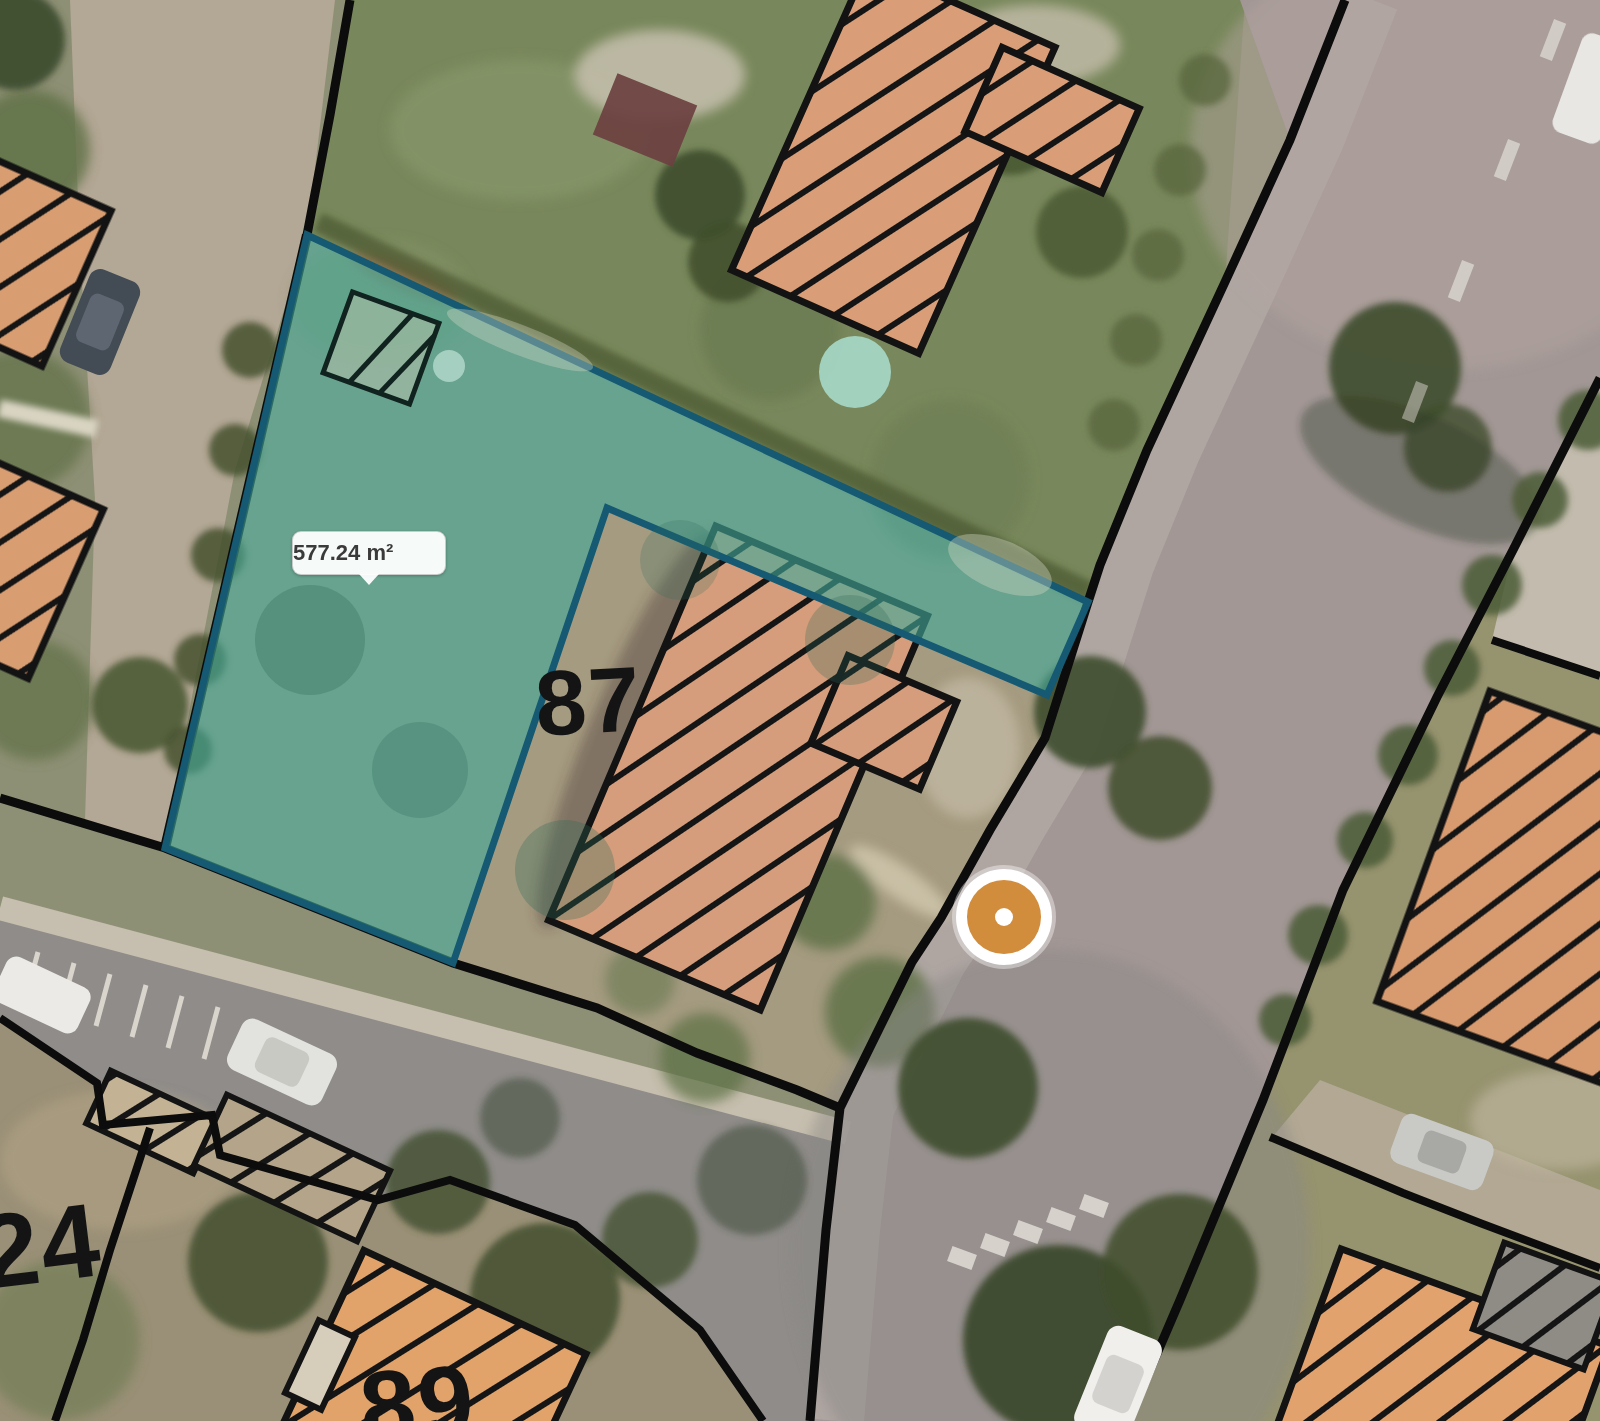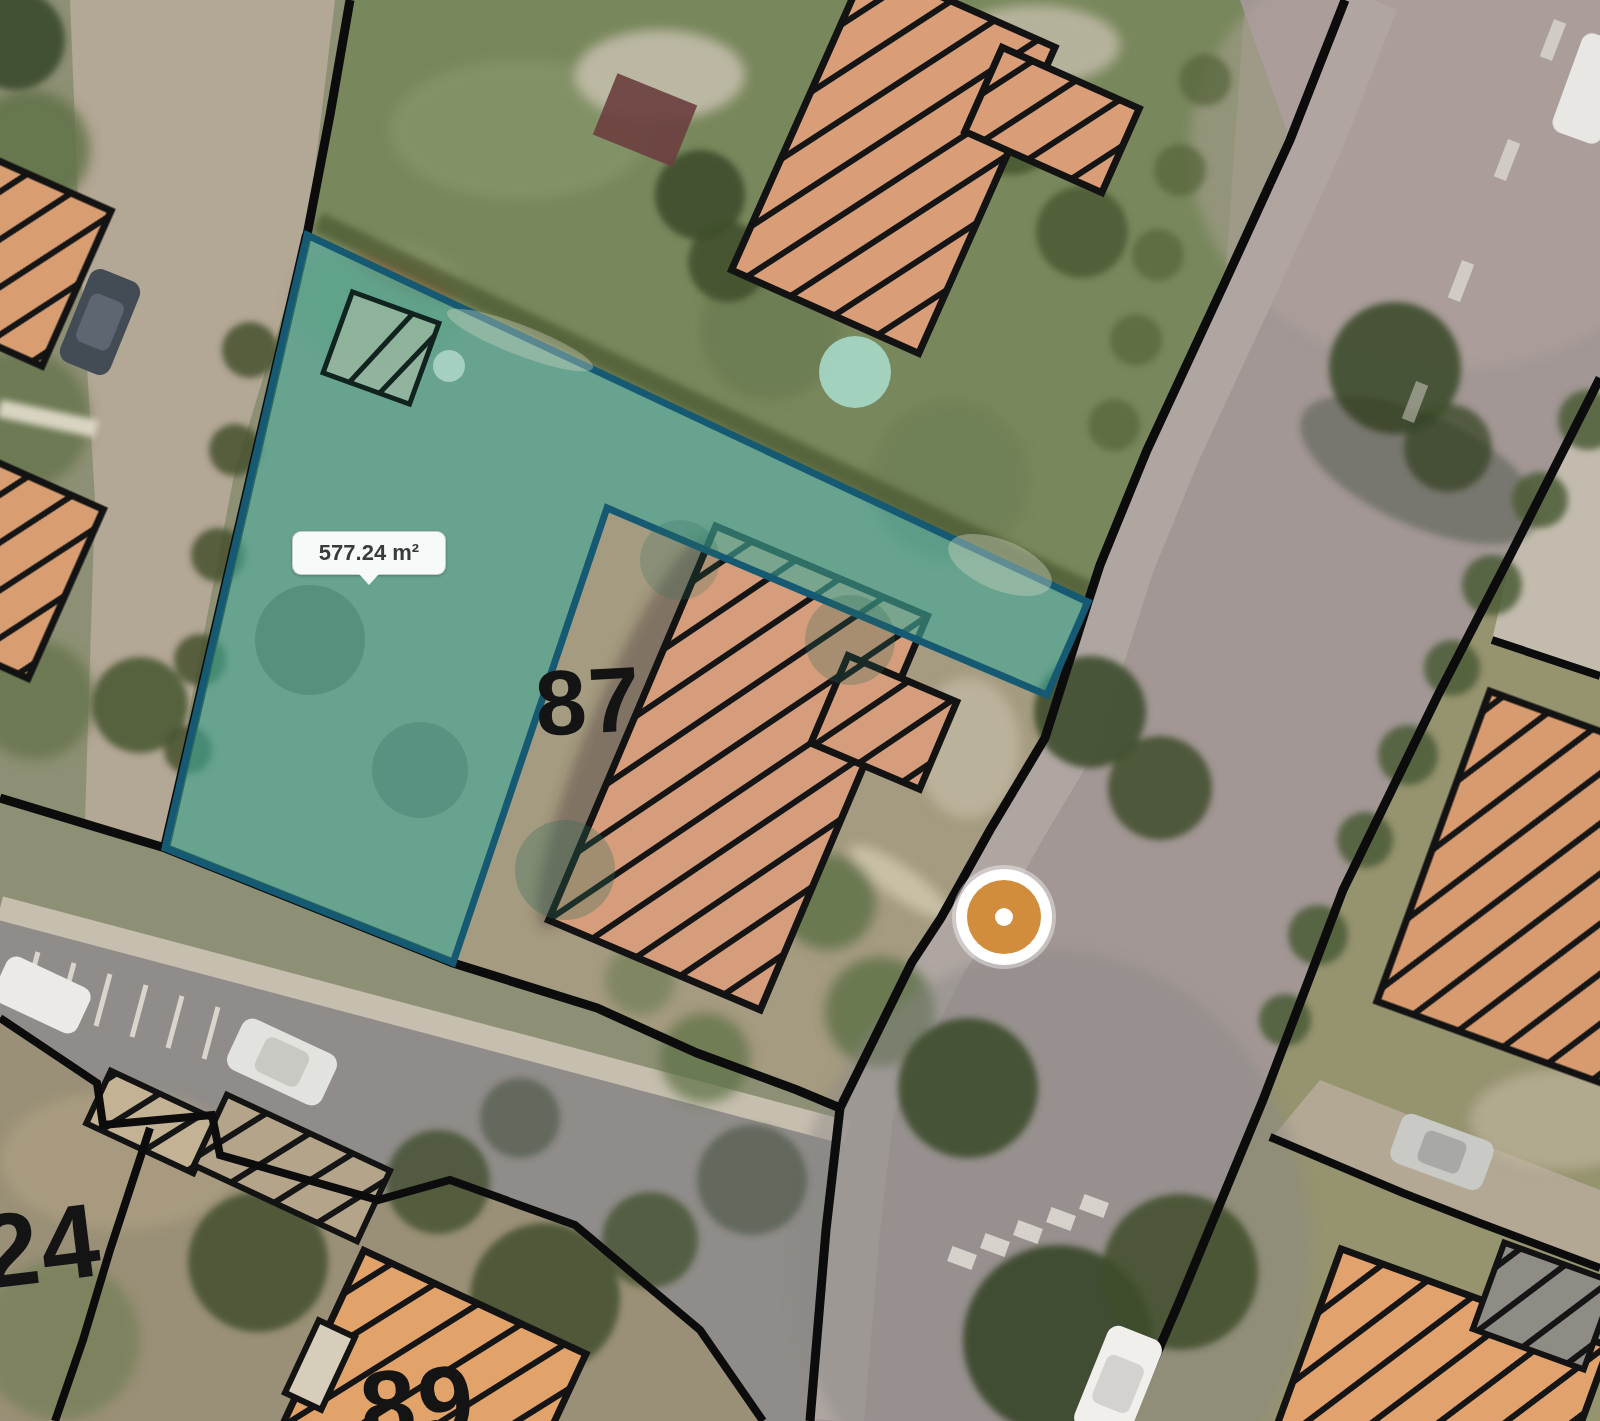--- a/index.html
+++ b/index.html
@@ -5,21 +5,21 @@
   html,body{margin:0;padding:0;background:#222;}
   #stage{
     position:relative;width:1600px;height:1421px;overflow:hidden;
     font-family:"Liberation Sans", sans-serif;background:#9a9478;
   }
   #stage svg{position:absolute;left:0;top:0;display:block;}
   .num-label{font-family:"Liberation Sans",sans-serif;font-weight:bold;fill:#141414;letter-spacing:2px;}
   #area-tooltip{
     position:absolute;left:292px;top:531px;width:152px;height:42px;
     background:rgba(255,255,255,.94);border:1px solid rgba(190,190,190,.8);
-    border-radius:9px;display:flex;align-items:center;justify-content:center;
+    border-radius:9px;display:flex;align-items:center;
     font-size:22px;font-weight:600;color:#3a3a3a;
     box-shadow:0 1px 3px rgba(0,0,0,.25);
   }
   #area-tooltip .tip{
     position:absolute;left:50%;bottom:-11px;margin-left:-10px;width:0;height:0;
     border-left:10px solid transparent;border-right:10px solid transparent;
     border-top:11px solid rgba(255,255,255,.94);
   }
 </style>
 </head>

